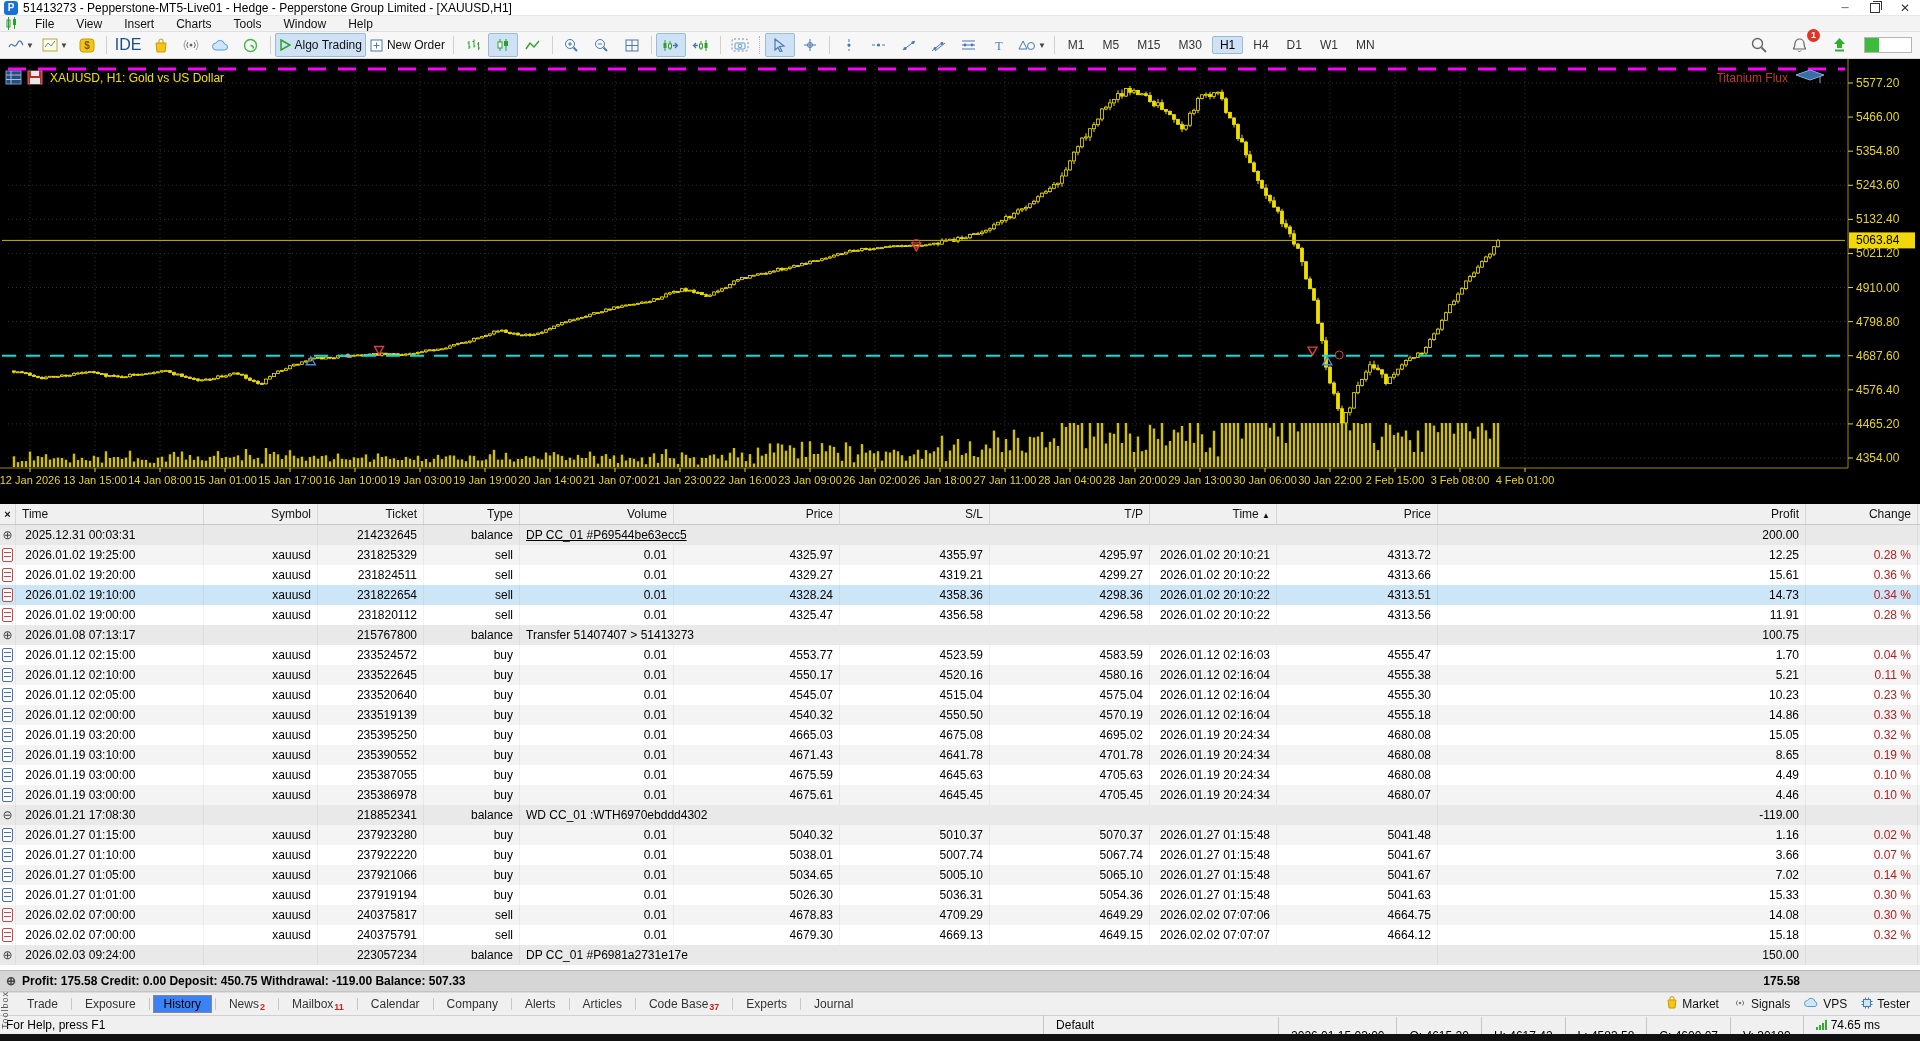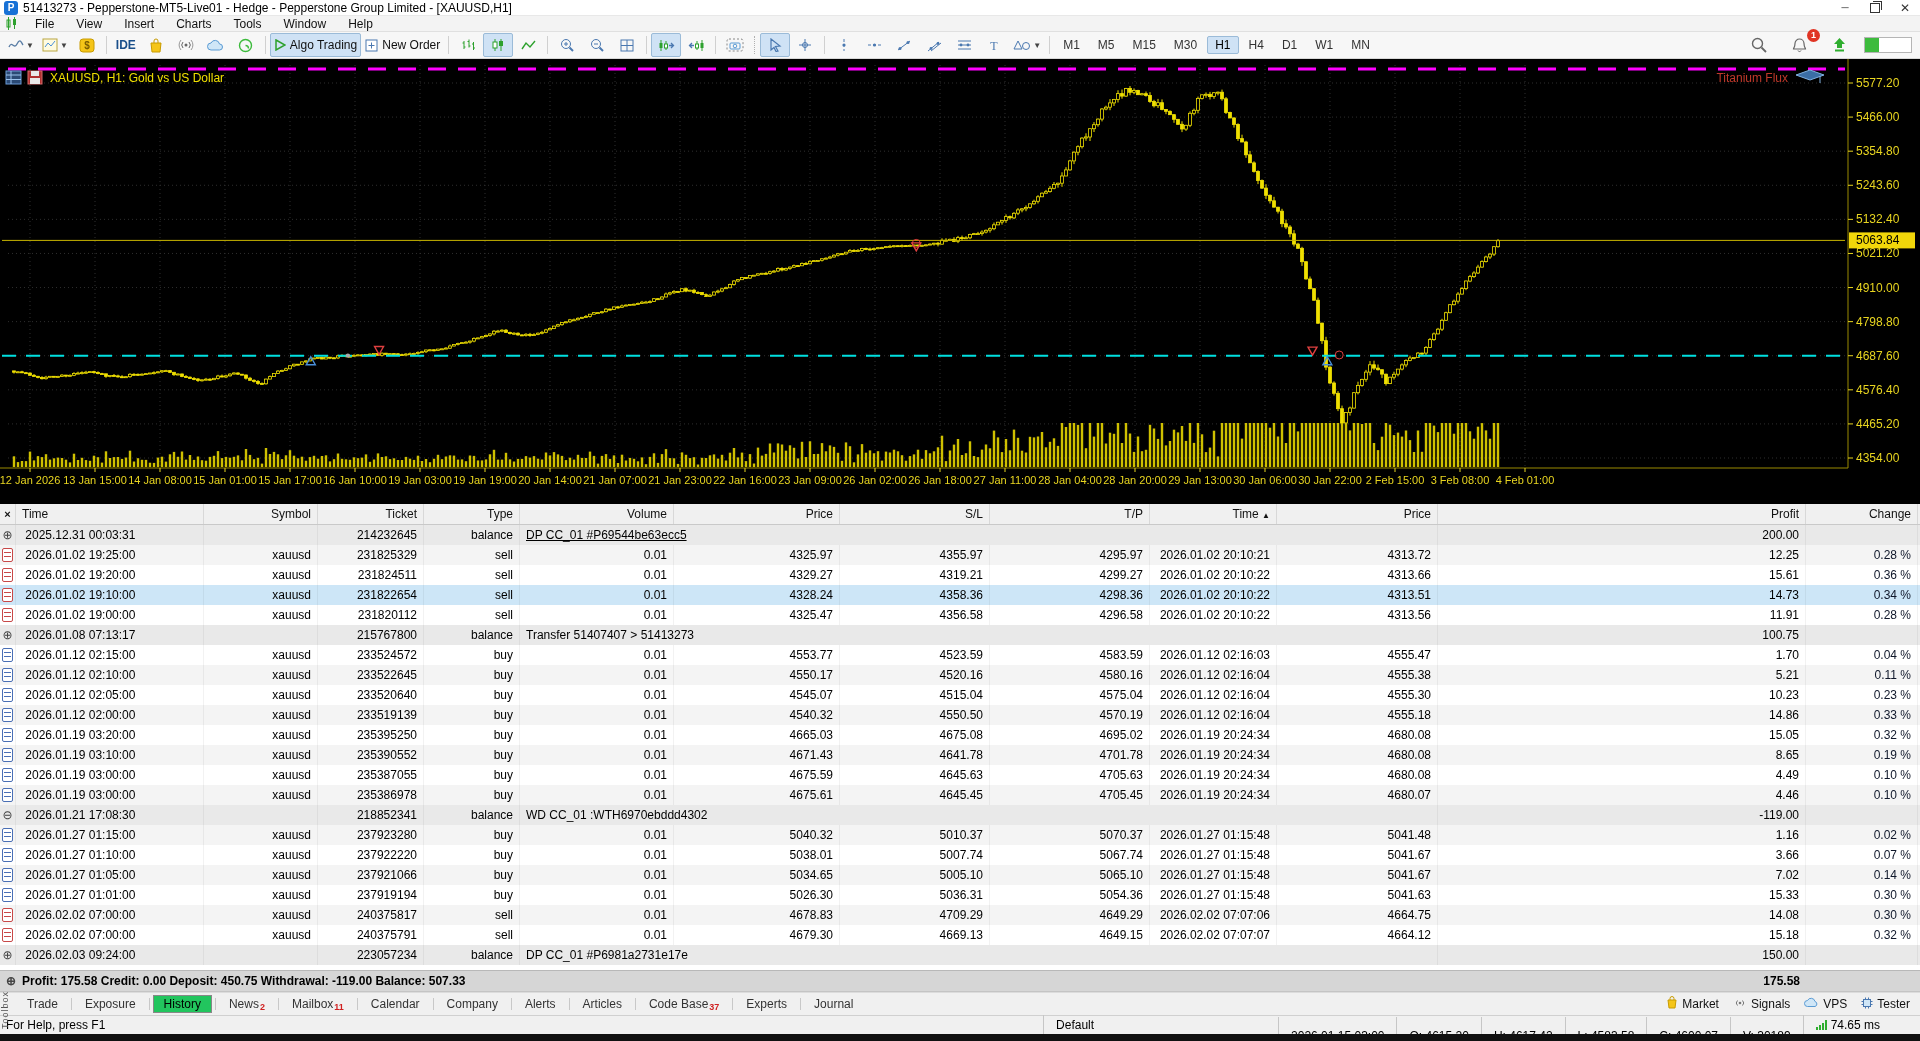--- a/index.html
+++ b/index.html
@@ -31,59 +31,59 @@
   .tbtn .lbl{margin-left:4px;color:#111;}
   .caret{font-size:8px;color:#444;margin-left:2px;}
   .tf{padding:1px 7px;margin:12px 1px;color:#333;border:1px solid transparent;border-radius:2px;}
   .tf.active{background:#cfe2f5;border-color:#9bbbd8;color:#000;}
   .toolbar-right{margin-left:auto;display:flex;align-items:center;gap:10px;padding-right:8px;}
   .badge-red{position:absolute;top:-5px;right:-7px;background:#e03424;color:#fff;border-radius:8px;
              font-size:9px;min-width:13px;height:13px;line-height:13px;text-align:center;font-weight:bold;}
   .bell-wrap{position:relative;}
   .conn-bar{width:46px;height:14px;border:1px solid #b5b5b5;background:#fff;position:relative;}
   .conn-bar:before{content:"";position:absolute;left:0;top:0;bottom:0;width:30%;background:#3dbb3d;}
-  .ide-label{color:#1a4f8a;font-weight:bold;font-size:12px;}
+  .ide-label{color:#1a4f8a;font-weight:normal;font-size:16px;}
 
   
   .chart{height:445px;background:#000;position:relative;}
   .chart svg{display:block;}
 
   
   .grid-row{display:grid;grid-template-columns:16px 188px 114px 106px 96px 154px 166px 150px 160px 127px 161px 368px 112px;
             height:20px;line-height:20px;}
   .thead{height:20px;background:#f0f0f0;border-bottom:1px solid #c9c9c9;color:#111;}
   .thead .cell{border-right:1px solid #d8d8d8;}
   .cell{padding:0 6px;overflow:hidden;white-space:nowrap;}
   .cell.r{text-align:right;}
   .cell.icon-cell{padding:0;display:flex;align-items:center;justify-content:center;}
   .tbody .cell{border-right:1px solid rgba(0,0,0,0.05);}
   .row-white{background:#ffffff;}
   .row-stripe{background:#f4f4f4;}
   .row-balance{background:#e9e9e9;}
   .row-selected{background:#cde6f7;}
-  .change-val{color:#0f172a;}
+  .change-val{color:#b91c1c;}
   .doc-ic{width:9px;height:12px;border:1px solid;border-radius:2px;position:relative;background:#fff;}
   .doc-ic:before{content:"";position:absolute;left:1px;right:1px;top:3px;border-top:1px solid;}
   .doc-ic:after{content:"";position:absolute;left:1px;right:1px;top:7px;border-top:1px solid;}
   .doc-sell{border-color:#c84848;color:#c84848;}
   .doc-buy{border-color:#4a6fb5;color:#4a6fb5;}
   .bal-ic{font-size:12px;color:#444;line-height:12px;}
   .spacer6{height:6px;background:#fff;}
   .summary{height:20px;line-height:20px;background:#d6d6d6;border-top:1px solid #b8b8b8;border-bottom:1px solid #c4c4c4;
            display:flex;font-weight:bold;}
   .summary .left{padding-left:6px;display:flex;align-items:center;gap:6px;}
   .summary .right{margin-left:auto;width:200px;text-align:right;padding-right:120px;}
   .tbl-close{font-weight:bold;font-size:11px;text-align:center;padding:0;}
 
   
   .tabbar{height:22px;background:#f0f0f0;display:flex;align-items:center;border-top:1px solid #dcdcdc;position:relative;padding-left:16px;}
   .toolbox-vert{position:absolute;left:0;bottom:-18px;writing-mode:vertical-rl;transform:rotate(180deg);
                 font-size:9px;color:#555;letter-spacing:1px;height:46px;text-align:center;}
   .tab{padding:1px 10px;margin:9px 1px;color:#333;position:relative;display:flex;align-items:flex-start;}
-  .tab.active{background:#22c55e;border:1px solid #888;color:#000;}
+  .tab.active{background:#3b82f6;border:1px solid #888;color:#000;}
   .tab .tb-badge{color:#d02020;font-size:9px;margin-left:1px;margin-top:5px;font-weight:bold;}
   .tab-sep{width:1px;height:12px;background:#c8c8c8;margin:0 2px;}
   .tabbar-right{margin-left:auto;display:flex;gap:14px;padding-right:10px;}
   .rtab{display:flex;align-items:center;gap:4px;color:#111;}
 
   
   .statusbar{height:18px;background:#f0f0f0;display:flex;align-items:center;border-top:1px solid #d0d0d0;font-size:12px;}
   .status-help{padding-left:6px;flex:1;}
   .status-seg{padding:12px 12px;border-left:1px solid #c6c6c6;height:14px;line-height:14px;display:flex;align-items:center;gap:4px;}
   .bottom-strip{height:8px;background:#111;}

